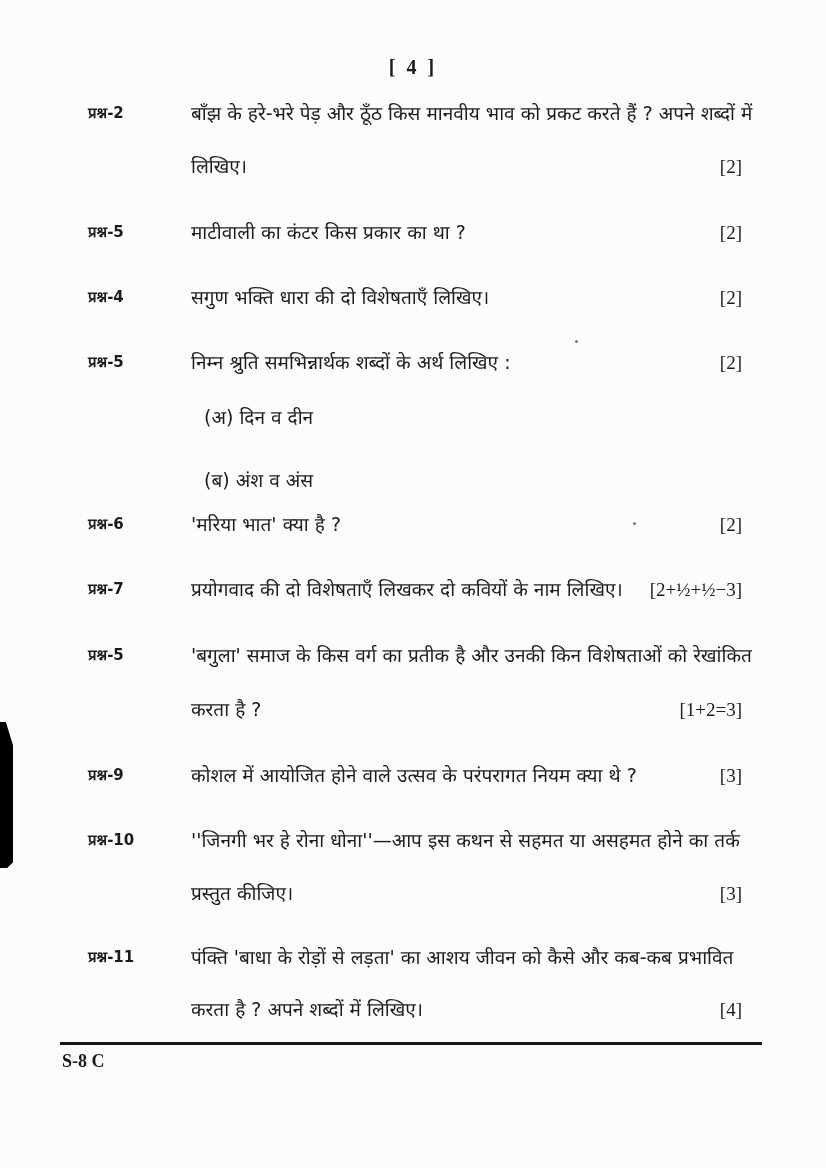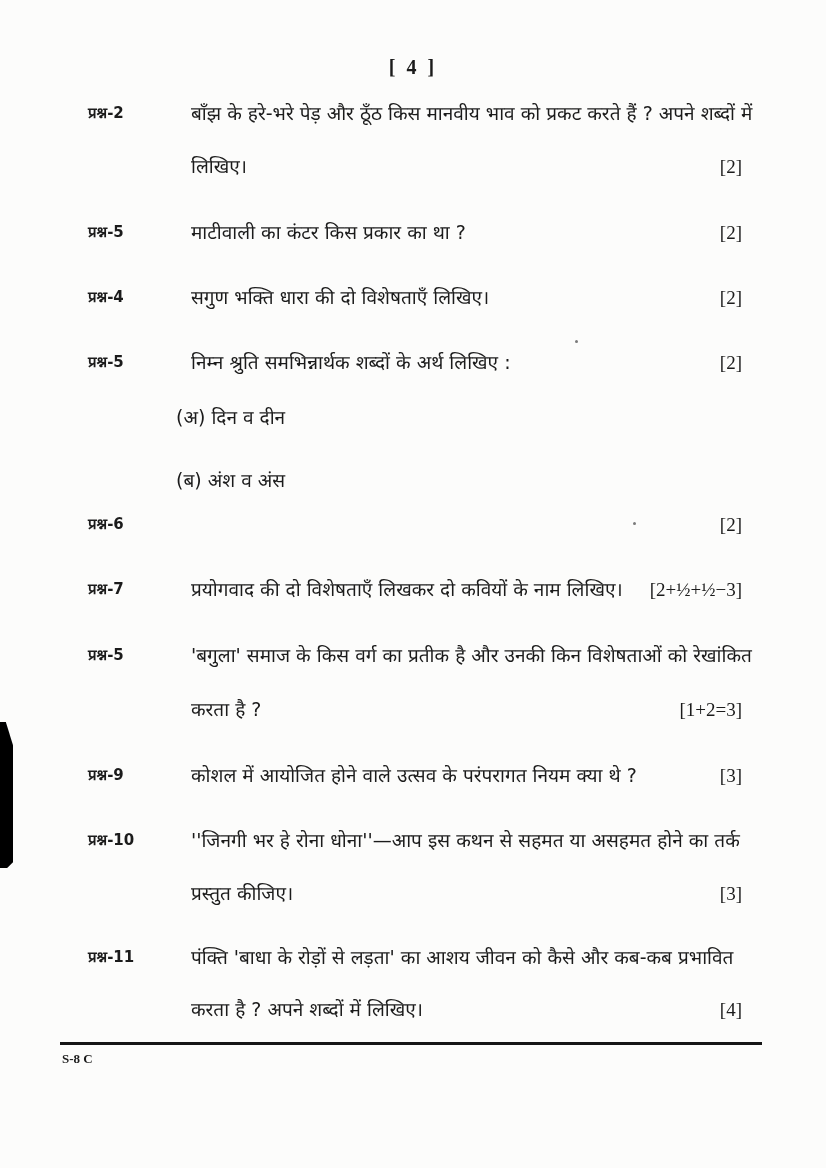--- a/index.html
+++ b/index.html
@@ -34,40 +34,40 @@
     left: 0; top: 0;
     font-weight: 700;
     font-size: 15px;
     white-space: nowrap;
   }
   .qtext {
     display: block;
     margin-left: 103px;
     white-space: nowrap;
   }
-  .qtext.sub { margin-left: 88px; }
+  .qtext.sub { margin-left: 116px; }
   .qmarks {
     position: absolute;
     right: 0; top: 0;
     font-family: "Liberation Serif", serif;
     font-size: 19px;
     white-space: nowrap;
   }
   .footer-rule {
     position: absolute;
     top: 1042px; left: 60px;
     width: 702px; height: 3px;
     background: #161616;
   }
   .footer-code {
     position: absolute;
     top: 1051px; left: 62px;
     font-family: "Liberation Serif", serif;
     font-weight: 700;
-    font-size: 13px;
+    font-size: 18px;
   }
   .scan-bar {
     position: absolute;
     left: 0; top: 722px;
     width: 13px; height: 146px;
     background: #000;
     clip-path: polygon(0 0, 45% 0, 100% 16%, 100% 96%, 55% 100%, 0 100%);
   }
   .speck {
     position: absolute;
@@ -111,20 +111,21 @@
   </div>
   <div class="line" style="top:404px">
     <span class="qtext sub">(अ)  दिन व दीन</span>
   </div>
   <div class="line" style="top:467px">
     <span class="qtext sub">(ब)  अंश व अंस</span>
   </div>
 
   <div class="line" style="top:511px">
     <span class="qlabel">प्रश्न-6</span>
+    <span class="qtext">'मरिया भात' क्या है ?</span>
     <span class="qmarks">[2]</span>
   </div>
 
   <div class="line" style="top:576px">
     <span class="qlabel">प्रश्न-7</span>
     <span class="qtext">प्रयोगवाद की दो विशेषताएँ लिखकर दो कवियों के नाम लिखिए।</span>
     <span class="qmarks">[2+½+½−3]</span>
   </div>
 
   <div class="line" style="top:642px">

